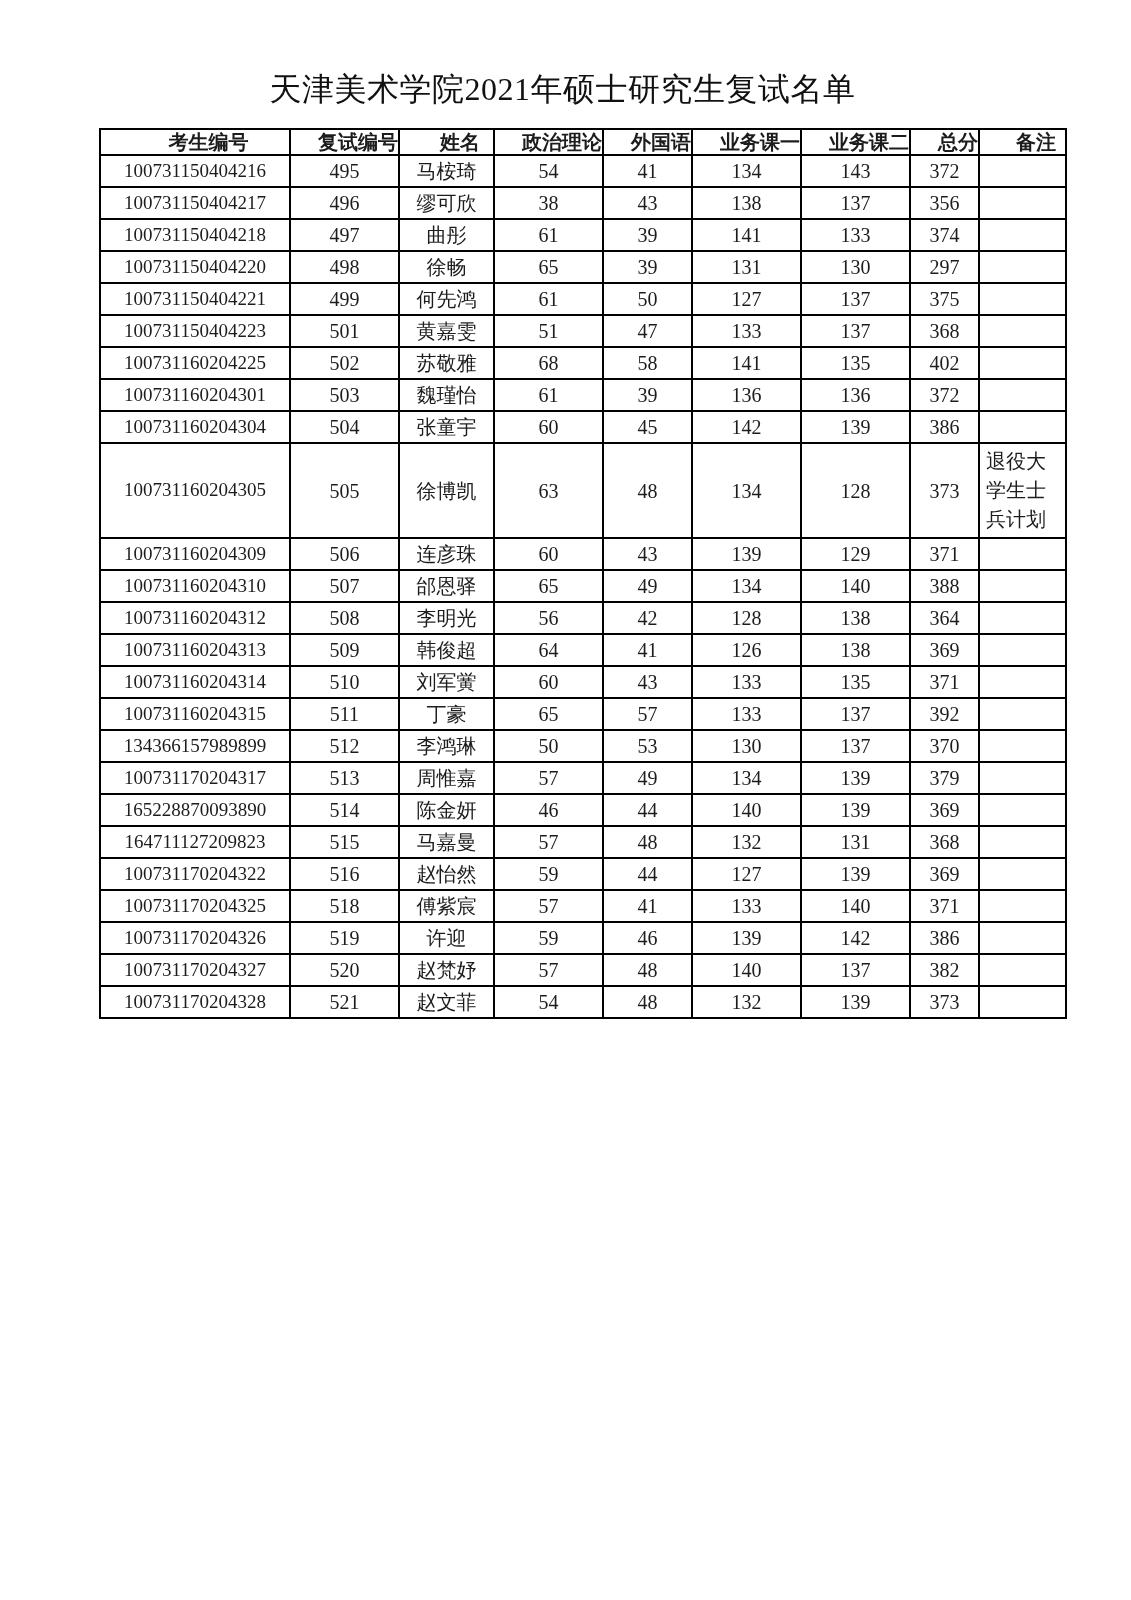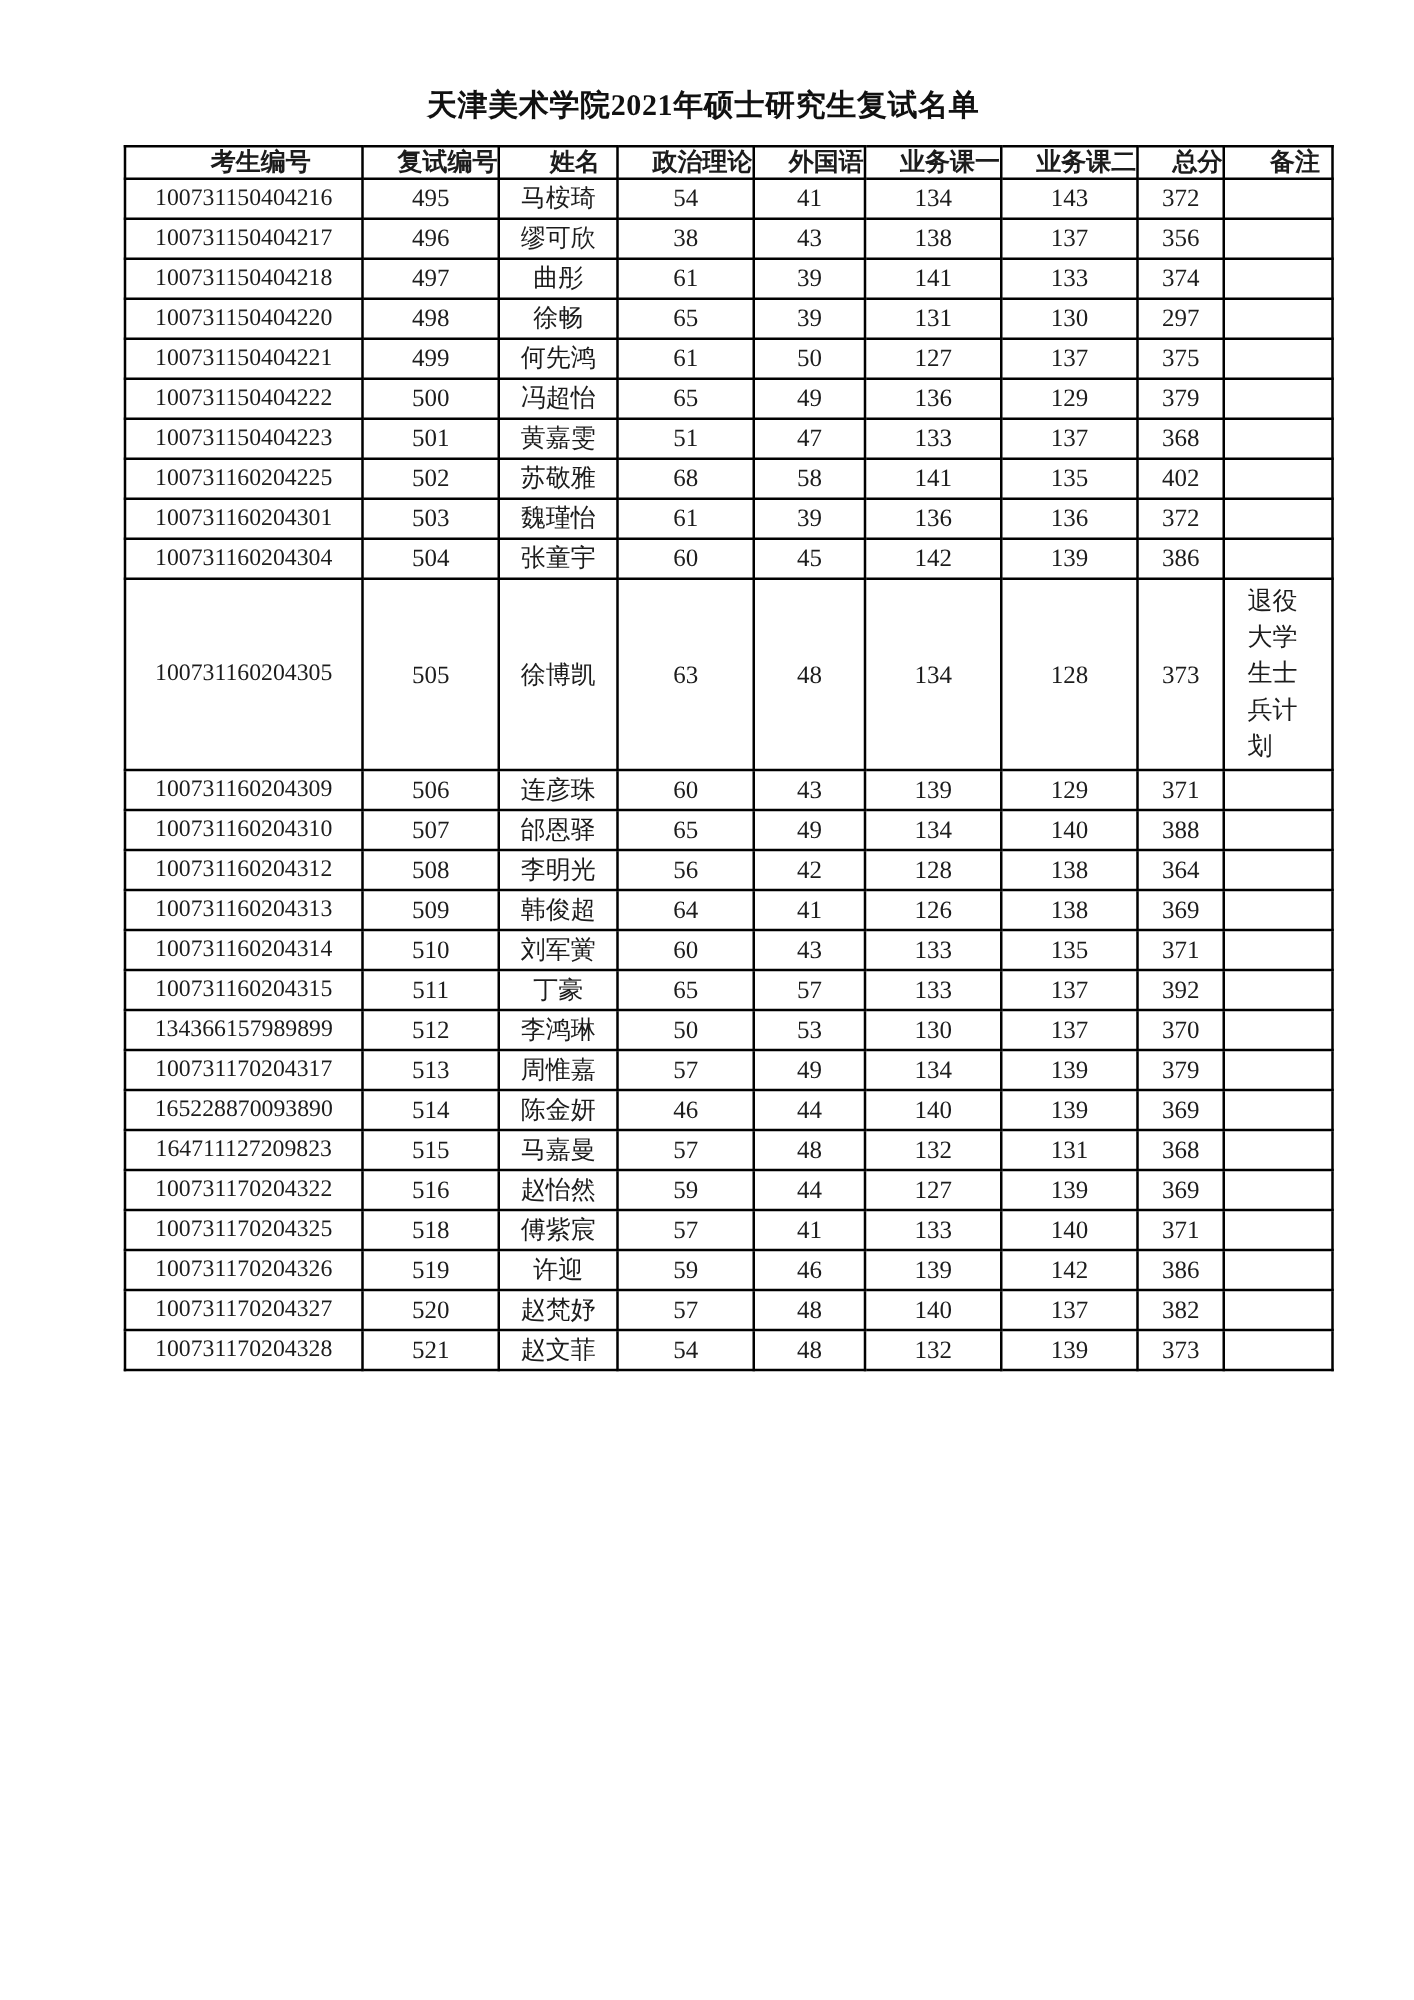--- a/index.html
+++ b/index.html
@@ -14,22 +14,22 @@
     color: #1c1c1c;
     position: relative;
   }
   .sheet {
     padding-top: 68px;
   }
   .doc-title {
     width: 927px;
     margin-left: 99px;
     text-align: center;
-    font-size: 24px;
-    font-weight: bold;
+    font-size: 32px;
+    font-weight: normal;
     letter-spacing: 0.5px;
     color: #111;
   }
   table.results {
     border-collapse: collapse;
     table-layout: fixed;
     margin-left: 99px;
     margin-top: 16px;
     border: 2px solid #000;
     background: #fff;
@@ -52,21 +52,21 @@
     padding-left: 27px;
   }
   table.results td.col-candidate-id {
     font-size: 19px;
     border-radius: 13px;
   }
   table.results td.col-remark {
     white-space: normal;
     word-break: break-all;
     text-align: left;
-    padding: 3px 18px;
+    padding: 3px 6px;
     line-height: 1.45;
     font-size: 20px;
   }
 </style>
 </head>
 <body>
 
 <div class="sheet">
   <div class="doc-title">天津美术学院2021年硕士研究生复试名单</div>
 
@@ -145,31 +145,20 @@
           <td class="col-retest-id">499</td>
           <td class="col-name">何先鸿</td>
           <td class="col-politics-score">61</td>
           <td class="col-foreign-language-score">50</td>
           <td class="col-course1-score">127</td>
           <td class="col-course2-score">137</td>
           <td class="col-total-score">375</td>
           <td class="col-remark"></td>
         </tr>
         <tr>
-          <td class="col-candidate-id">100731150404222</td>
-          <td class="col-retest-id">500</td>
-          <td class="col-name">冯超怡</td>
-          <td class="col-politics-score">65</td>
-          <td class="col-foreign-language-score">49</td>
-          <td class="col-course1-score">136</td>
-          <td class="col-course2-score">129</td>
-          <td class="col-total-score">379</td>
-          <td class="col-remark"></td>
-        </tr>
-        <tr>
           <td class="col-candidate-id">100731150404223</td>
           <td class="col-retest-id">501</td>
           <td class="col-name">黄嘉雯</td>
           <td class="col-politics-score">51</td>
           <td class="col-foreign-language-score">47</td>
           <td class="col-course1-score">133</td>
           <td class="col-course2-score">137</td>
           <td class="col-total-score">368</td>
           <td class="col-remark"></td>
         </tr>

